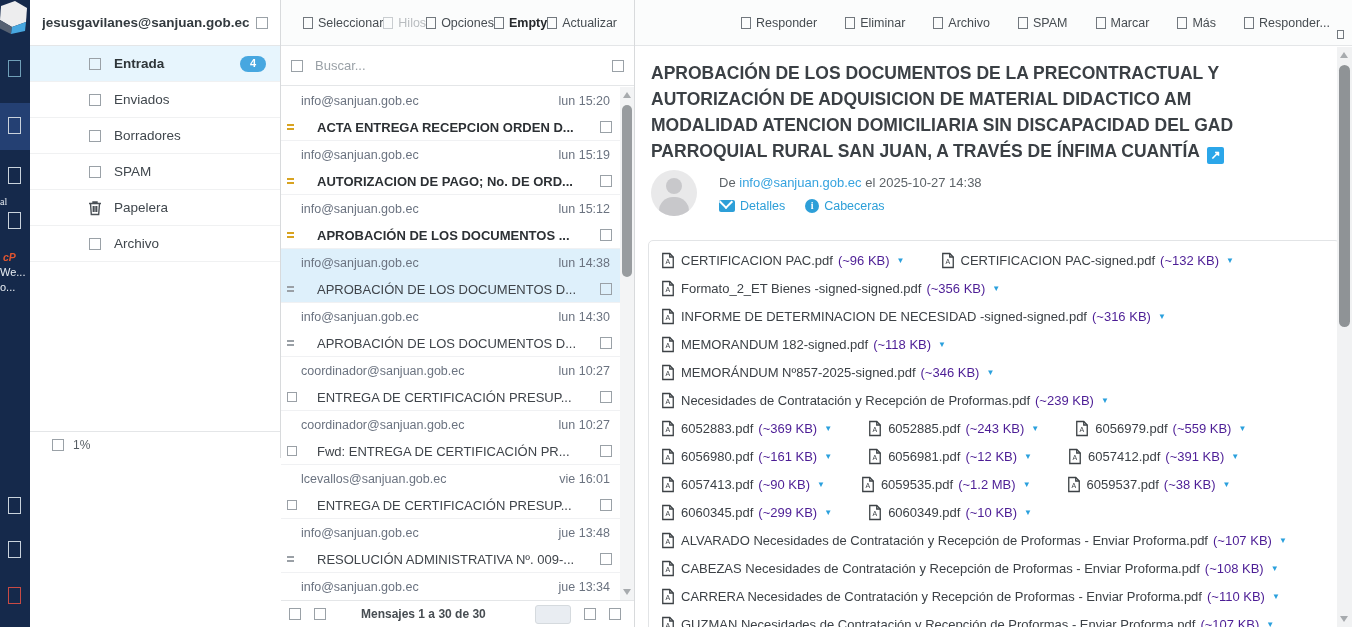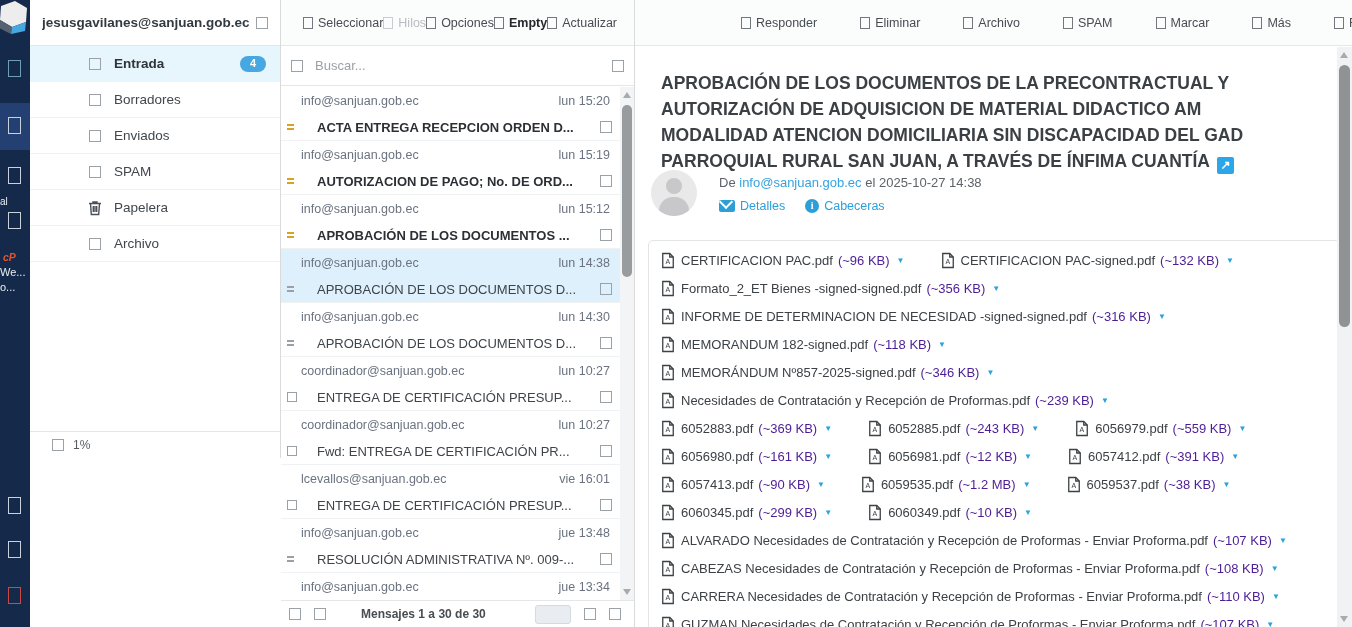--- a/index.html
+++ b/index.html
@@ -14,21 +14,21 @@
   .logo{position:absolute;left:-7px;top:0;width:40px;height:44px;}
   .ts-sq{position:absolute;left:8px;width:13px;height:17px;border:1.5px solid #c9d2dc;background:transparent;}
   .s1{top:60px;border-color:#6f9fb8;}
   .s2{top:117px;}
   .s3{top:167px;}
   .s4{top:212px;}
   .s5{top:497px;}
   .s6{top:541px;}
   .s7{top:587px;border-color:#c94a44;}
   .ts-frag{position:absolute;left:0;color:#e9eef3;font-size:11px;white-space:nowrap;overflow:hidden;max-width:30px;}
-  .frag-mid{top:196px;font-size:10px;}
+  .frag-mid{top:196px;font-size:10px;font-family:Liberation Serif, serif;}
   .cp{top:251px;left:3px;color:#e2552f;font-weight:bold;font-style:italic;font-size:10.5px;}
   .frag1{top:266px;}
   .frag2{top:281px;}
 
   
   #folders-pane{position:absolute;left:30px;top:0;width:251px;height:458px;background:#fff;
                 border-right:1px solid #d8dadc;}
   .pane-head{height:46px;border-bottom:1px solid #e4e6e8;display:flex;align-items:center;padding:0 12px;background:#fff;}
   #account-email{flex:1;font-weight:bold;font-size:13.5px;color:#333a3f;white-space:nowrap;overflow:hidden;}
   #folder-list{position:absolute;top:46px;left:0;right:0;}
@@ -83,23 +83,23 @@
                   border-left:4.5px solid transparent;border-right:4.5px solid transparent;}
   .sb-up{top:5px;border-bottom:6px solid #a7abae;}
   .sb-down{bottom:5px;border-top:6px solid #a7abae;}
   #list-foot{padding:0 8px;gap:13px;}
   #list-count{font-weight:bold;color:#474d52;margin-left:22px;}
   .page-input{width:36px;height:19px;background:#e9edf2;border:1px solid #d5dade;border-radius:3px;
               margin-left:36px;font-size:12px;padding:0 4px;color:#3c4146;}
 
   
   #reading-pane{position:absolute;left:635px;top:0;width:717px;height:627px;background:#fff;overflow:hidden;}
-  #msg-toolbar{gap:43px;padding-left:106px;}
+  #msg-toolbar{gap:28px;padding-left:106px;}
   #subject-block{position:absolute;top:60px;left:16px;width:648px;}
-  #subject-line{font-size:17.5px;font-weight:bold;color:#3b4045;line-height:26px;max-width:622px;margin:10px;}
+  #subject-line{font-size:17.5px;font-weight:bold;color:#3b4045;line-height:26px;max-width:622px;margin:0;}
   .ext{display:inline-block;width:17px;height:17px;background:#2ba6e9;color:#fff;border-radius:2px;
        font-size:12px;font-weight:bold;text-align:center;line-height:17px;vertical-align:-2px;margin-left:7px;}
   #meta{position:absolute;top:170px;left:16px;display:flex;}
   .avatar{width:46px;height:46px;border-radius:50%;background:#e9e9ea;margin-right:22px;position:relative;overflow:hidden;flex:none;}
   .avatar::before{content:"";position:absolute;left:15px;top:8px;width:16px;height:16px;border-radius:50%;background:#c8c8cb;}
   .avatar::after{content:"";position:absolute;left:8px;top:27px;width:30px;height:22px;border-radius:14px 14px 0 0;background:#c8c8cb;}
   .meta-line1{font-size:13px;color:#5d6368;margin-top:5px;}
   .email-link{color:#36a3df;cursor:pointer;}
   .meta-line2{display:flex;gap:20px;margin-top:9px;align-items:center;}
   .hlink{display:inline-flex;align-items:center;gap:5px;color:#2d9fd8;font-size:12.5px;cursor:pointer;}
@@ -154,27 +154,27 @@
         <span class="f-icon">
           <span class="tofu-sq"></span>
         </span>
         <span class="f-label">Entrada</span>
         <span class="f-badge">4</span>
       </div>
       <div class="folder-row">
         <span class="f-icon">
           <span class="tofu-sq"></span>
         </span>
-        <span class="f-label">Borradores</span>
+        <span class="f-label">Enviados</span>
       </div>
       <div class="folder-row">
         <span class="f-icon">
           <span class="tofu-sq"></span>
         </span>
-        <span class="f-label">Enviados</span>
+        <span class="f-label">Borradores</span>
       </div>
       <div class="folder-row">
         <span class="f-icon">
           <span class="tofu-sq"></span>
         </span>
         <span class="f-label">SPAM</span>
       </div>
       <div class="folder-row">
         <span class="f-icon">
           <svg width="14" height="16" viewBox="0 0 14 16">

